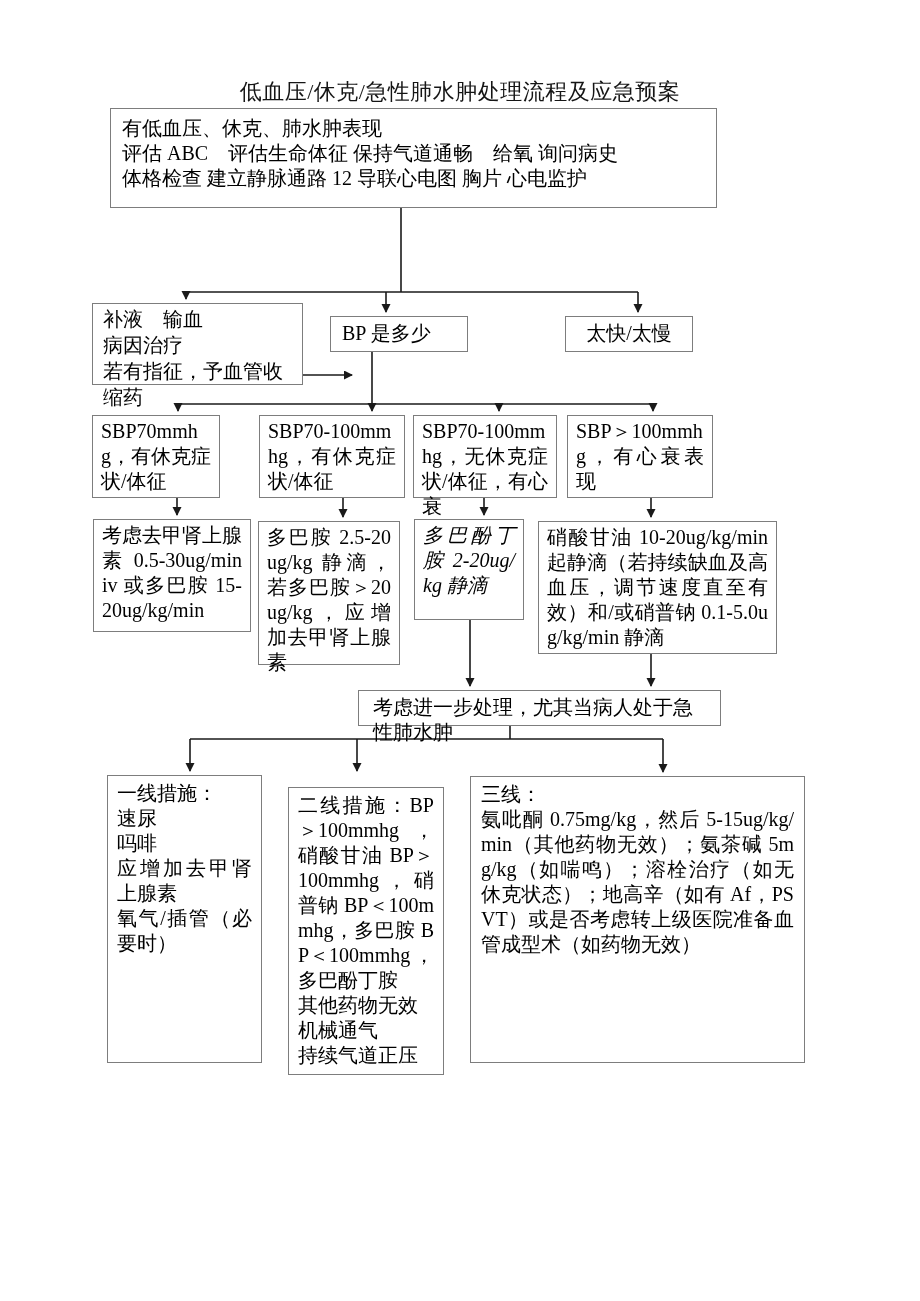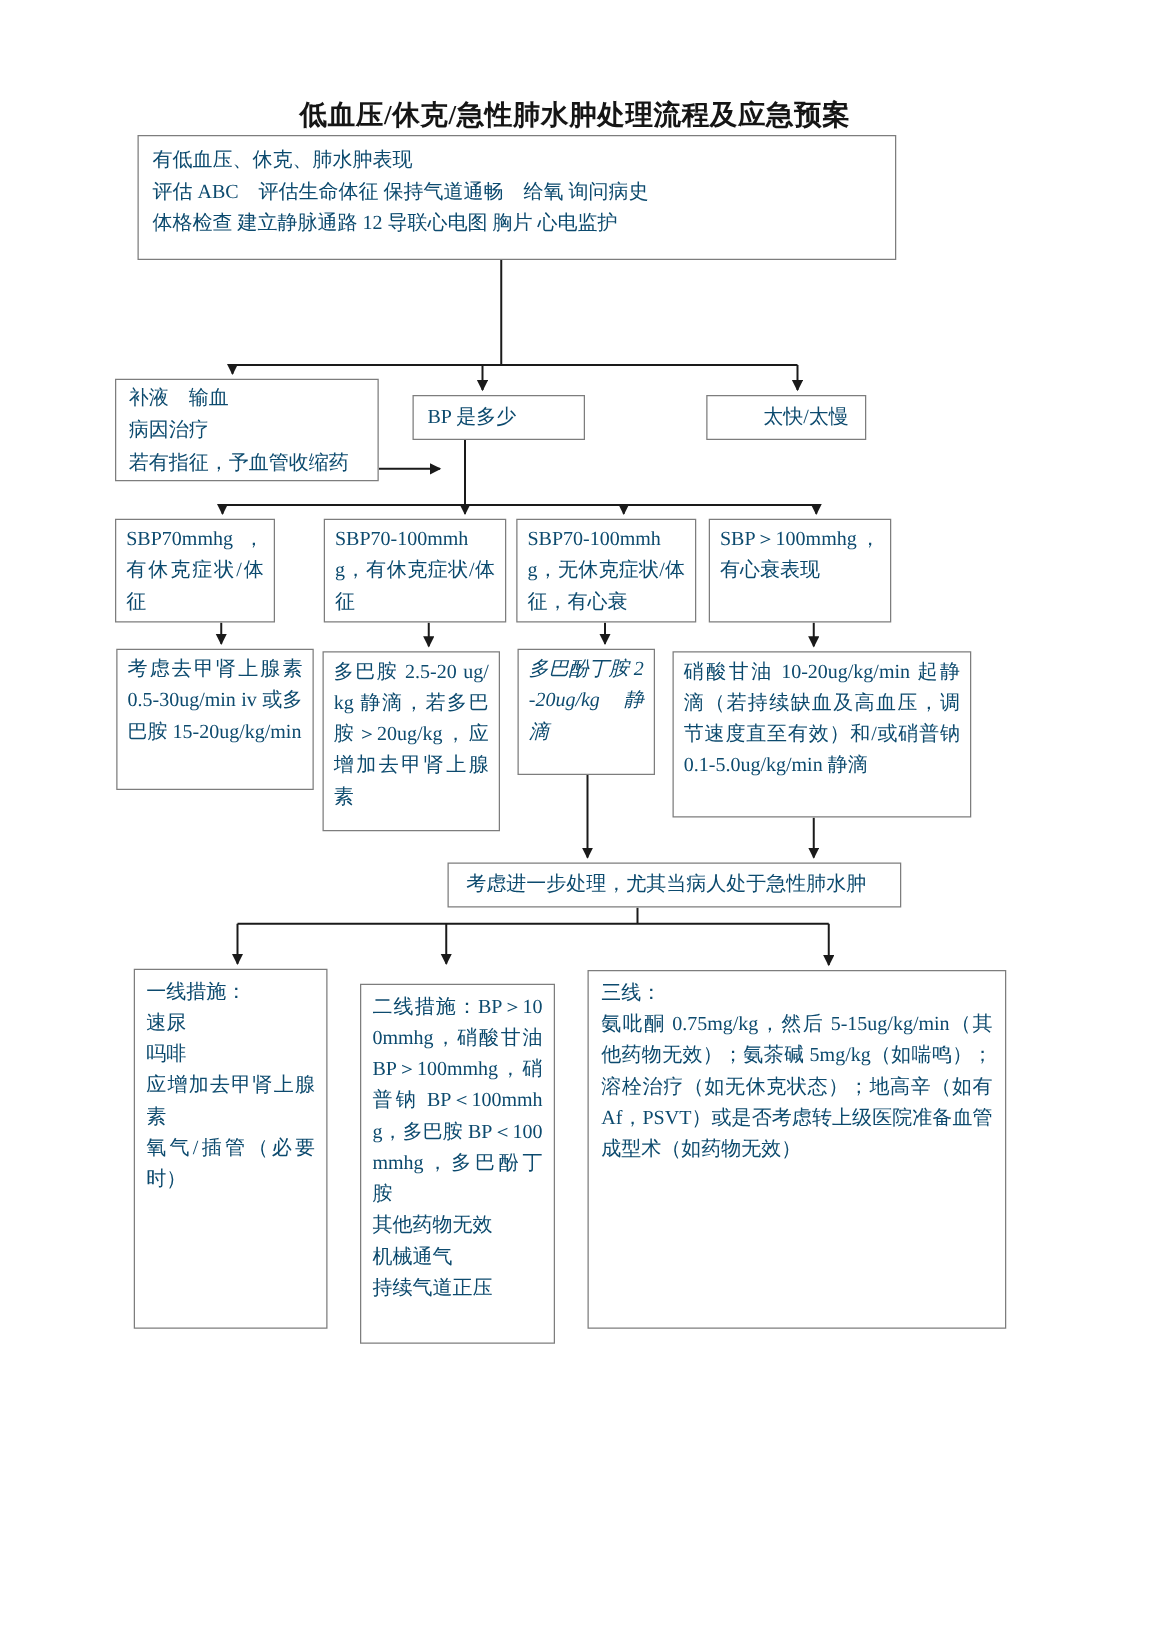--- a/index.html
+++ b/index.html
@@ -8,36 +8,36 @@
     width:920px;height:1301px;
     background:#ffffff;
     margin:0 auto;
     font-family:"Liberation Serif","DejaVu Serif",serif;
     color:#1c1c1c;
     overflow:hidden;
   }
   .doc-title{
     position:absolute;left:0;top:78px;width:920px;
     text-align:center;font-size:22px;line-height:28px;
-    color:#151515;letter-spacing:0.5px;font-weight:bold;
+    color:#151515;letter-spacing:0.5px;
   }
   svg.connectors{position:absolute;left:0;top:0;}
   .fbox{
     position:absolute;box-sizing:border-box;
     border:1.5px solid #7d7d7d;background:#ffffff;
-    font-size:16px;line-height:25px;
+    font-size:20px;line-height:25px;
     padding:3px 8px;
     text-align:justify;word-break:break-all;
-    color:#0c4a6e;
+    color:#000000;
   }
   .fbox .ln{min-height:25px;}
   #assessment{left:110px;top:108px;width:607px;height:100px;padding:7px 11px;text-align:left;word-break:normal;}
   #fluids{left:92px;top:303px;width:211px;height:82px;padding:2px 10px;line-height:26px;text-align:left;word-break:normal;}
   #bp-question{left:330px;top:316px;width:138px;height:36px;padding:4px 11px;text-align:left;}
-  #rate{left:565px;top:316px;width:128px;height:36px;padding:4px 13px;text-align:right;}
+  #rate{left:565px;top:316px;width:128px;height:36px;padding:4px 13px;text-align:center;}
   #sbp1{left:92px;top:415px;width:128px;height:83px;}
   #sbp2{left:259px;top:415px;width:146px;height:83px;}
   #sbp3{left:413px;top:415px;width:144px;height:83px;}
   #sbp4{left:567px;top:415px;width:146px;height:83px;}
   #t1{left:93px;top:519px;width:158px;height:113px;}
   #t2{left:258px;top:521px;width:142px;height:144px;}
   #t3{left:414px;top:519px;width:110px;height:101px;font-style:italic;}
   #t4{left:538px;top:521px;width:239px;height:133px;}
   #consider{left:358px;top:690px;width:363px;height:36px;padding:4px 14px;text-align:left;word-break:normal;}
   #b1{left:107px;top:775px;width:155px;height:288px;padding:5px 9px;}

